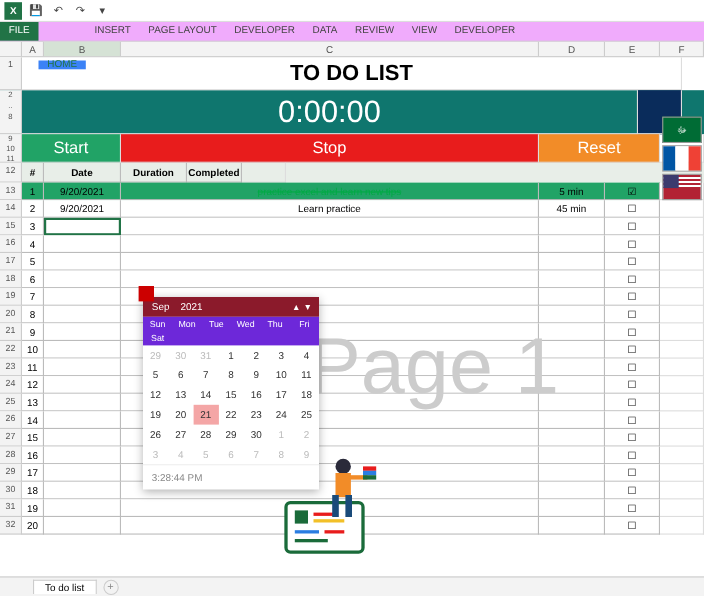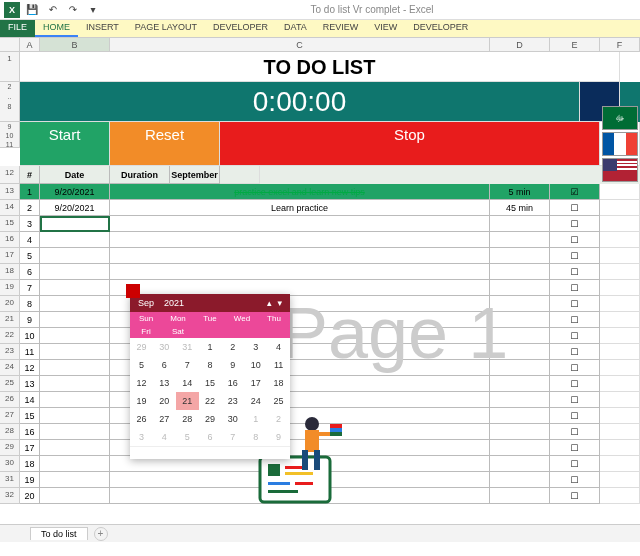--- a/index.html
+++ b/index.html
@@ -2,60 +2,60 @@
 <html><head>
 <meta charset="utf-8">
 <style>
 * { box-sizing: border-box; margin: 0; padding: 0; }
 body { font-family: -apple-system, "Segoe UI", Arial, sans-serif; font-size: 11px; background: #fff; width: 640px; height: 556px; overflow: hidden; position: relative; }
 .titlebar { background: #fff; height: 20px; display: flex; align-items: center; border-bottom: 1px solid #ddd; }
 .qat { display: flex; align-items: center; gap: 6px; padding: 0 4px; }
 .qat-icon { width: 14px; height: 14px; display: flex; align-items: center; justify-content: center; font-size: 10px; color: #444; }
 .excel-icon { width: 16px; height: 16px; background: #217346; color: #fff; display: flex; align-items: center; justify-content: center; font-size: 9px; font-weight: bold; }
 .wintitle { flex: 1; text-align: center; font-size: 10px; color: #888; }
-.ribbon-tabs { height: 18px; background: #fef9c3; display: flex; border-bottom: 1px solid #ccc; }
+.ribbon-tabs { height: 18px; background: #f0abfc; display: flex; border-bottom: 1px solid #ccc; }
 .tab { padding: 2px 8px; font-size: 9px; color: #444; cursor: pointer; }
 .tab.file { background: #217346; color: #fff; }
-.tab.active { border-bottom: 2px solid #3b82f6; color: #217346; }
+.tab.active { border-bottom: 8px solid #3b82f6; color: #217346; margin-top: 31px; }
 .col-headers { display: flex; height: 14px; background: #f3f3f3; border-bottom: 1px solid #ccc; }
 .corner { width: 20px; border-right: 1px solid #ccc; }
 .colh { border-right: 1px solid #ccc; text-align: center; font-size: 9px; color: #555; line-height: 14px; }
 .colh.sel { background: #d5e2d5; }
 .sheet-area { position: relative; height: 490px; overflow: hidden; }
 .row { display: flex; height: 14px; }
 .rowh { width: 20px; background: #f3f3f3; border-right: 1px solid #ccc; border-bottom: 1px solid #ccc; text-align: center; font-size: 8px; color: #555; line-height: 14px; }
 .cell { border-right: 1px solid #ddd; border-bottom: 1px solid #ddd; }
 .title-row { height: 30px; }
 .title-cell { font-size: 20px; font-weight: bold; text-align: center; line-height: 30px; }
 .timer-row { height: 40px; background: #0f766e; }
 .timer-cell { color: #fff; font-size: 28px; text-align: center; line-height: 40px; font-weight: 300; }
-.btn-row { height: 44px; }
+.btn-row { height: 26px; }
 .start-btn { background: #21a366; color: #fff; text-align: center; line-height: 26px; font-size: 15px; }
 .stop-btn { background: #e81c1c; color: #fff; text-align: center; line-height: 26px; font-size: 15px; }
 .reset-btn { background: #f28c28; color: #fff; text-align: center; line-height: 26px; font-size: 15px; }
 .header-row { height: 18px; background: #e8eee8; }
 .thcell { text-align: center; font-size: 9px; font-weight: bold; line-height: 18px; border-right: 1px solid #bbb; border-bottom: 1px solid #bbb; }
 .data-row { height: 16px; }
 .dcell { text-align: center; font-size: 9px; line-height: 16px; border-right: 1px solid #bbb; border-bottom: 1px solid #bbb; background: #fff; }
 .done-row .dcell { background: #21a366; }
 .done-row .desc { text-decoration: line-through; color: #0a4; }
 .checkbox { font-size: 9px; }
 .selcell { border: 2px solid #217346; }
 .flags { position: absolute; right: 2px; top: 54px; width: 36px; }
 .flag { height: 24px; margin-bottom: 2px; border: 1px solid #999; }
 .flag-sa { background: #006c35; display: flex; align-items: center; justify-content: center; }
 .flag-fr { display: flex; }
 .flag-fr div { flex: 1; }
 .flag-us { background: linear-gradient(to bottom, #b22234, #b22234 8%, #fff 8%, #fff 16%, #b22234 16%, #b22234 24%, #fff 24%, #fff 32%, #b22234 32%, #b22234 40%, #fff 40%, #fff 48%, #b22234 48%); position: relative; }
 .flag-us::before { content: ""; position: absolute; top: 0; left: 0; width: 40%; height: 54%; background: #3c3b6e; }
 .watermark { position: absolute; top: 240px; left: 280px; font-size: 72px; color: #ccc; font-weight: 300; pointer-events: none; z-index: 1; white-space: nowrap; }
-.datepicker { position: absolute; top: 218px; left: 130px; width: 160px; background: #fff; box-shadow: 0 2px 8px rgba(0,0,0,0.3); z-index: 10; font-size: 9px; margin-top: 24px; }
+.datepicker { position: absolute; top: 218px; left: 130px; width: 160px; background: #fff; box-shadow: 0 2px 8px rgba(0,0,0,0.3); z-index: 10; font-size: 9px; }
 .dp-header { background: #8b1a2b; color: #fff; padding: 4px 8px; display: flex; align-items: center; gap: 10px; }
 .dp-header .nav { margin-left: auto; display: flex; gap: 6px; }
-.dp-days { display: grid; grid-template-columns: repeat(5, 1fr); background: #ec4899; color: #fff; }
+.dp-days { display: grid; grid-template-columns: repeat(6, 1fr); background: #6d28d9; color: #fff; }
 .dp-days div { text-align: center; padding: 2px; font-size: 8px; }
 .dp-grid { display: grid; grid-template-columns: repeat(7, 1fr); }
 .dp-grid div { text-align: center; padding: 4px 0; font-size: 9px; color: #333; }
 .dp-grid .other { color: #bbb; }
 .dp-grid .today { background: #f4a6a6; }
 .dp-footer { padding: 6px 8px; color: #888; font-size: 9px; border-top: 1px solid #eee; }
 .dp-handle { position: absolute; top: -10px; left: -4px; width: 14px; height: 14px; background: #c00; }
 .illustration { position: absolute; bottom: 30px; left: 250px; width: 110px; height: 110px; z-index: 2; }
 .sheet-tabs { position: absolute; bottom: 0; left: 0; right: 0; height: 18px; background: #f3f3f3; border-top: 1px solid #ccc; display: flex; align-items: center; padding-left: 30px; gap: 6px; }
 .sheet-tab { background: #fff; border: 1px solid #ccc; border-bottom: none; padding: 1px 10px; font-size: 9px; }
@@ -66,21 +66,20 @@
 <body>
 
 <div class="titlebar">
   <div class="qat">
     <div class="excel-icon">X</div>
     <div class="qat-icon">💾</div>
     <div class="qat-icon">↶</div>
     <div class="qat-icon">↷</div>
     <div class="qat-icon">▾</div>
   </div>
-  <div class="wintitle">To do list Vr complet - Excel</div>
 </div>
 
 <div class="ribbon-tabs">
   <div class="tab file">FILE</div>
   <div class="tab active">HOME</div>
   <div class="tab">INSERT</div>
   <div class="tab">PAGE LAYOUT</div>
   <div class="tab">DEVELOPER</div>
   <div class="tab">DATA</div>
   <div class="tab">REVIEW</div>
@@ -105,30 +104,30 @@
         <div class="cell title-cell" style="width:600px">TO DO LIST</div>
       </div>
       <div class="row timer-row">
         <div class="rowh" style="height:40px;line-height:10px;font-size:7px">2<br>..<br>8</div>
         <div class="cell timer-cell" style="width:560px">0:00:00</div>
         <div class="cell wF" style="background:#0a2c5b"></div>
       </div>
       <div class="row btn-row">
         <div class="rowh" style="height:26px;font-size:7px;line-height:9px">9<br>10<br>11</div>
         <div class="cell start-btn" style="width:90px">Start</div>
+        <div class="cell stop-btn" style="width:380px">Stop</div>
         <div class="cell reset-btn" style="width:110px">Reset</div>
-        <div class="cell stop-btn" style="width:380px">Stop</div>
         <div class="cell wF"></div>
       </div>
       <div class="row header-row">
         <div class="rowh" style="height:18px">12</div>
         <div class="thcell wA">#</div>
         <div class="thcell wB">Date</div>
         <div class="thcell wD">Duration</div>
-        <div class="thcell wE">September</div>
+        <div class="thcell wE">Completed</div>
         <div class="cell wF"></div>
       </div>
       <div class="row data-row done-row">
         <div class="rowh">13</div>
         <div class="dcell wA">1</div>
         <div class="dcell wB ">9/20/2021</div>
         <div class="dcell wC desc">practice excel and learn new tips</div>
         <div class="dcell wD">5 min</div>
         <div class="dcell wE checkbox">☑</div>
         <div class="cell wF"></div>
@@ -379,20 +378,21 @@
         <div class="other">2</div>
         <div class="other">3</div>
         <div class="other">4</div>
         <div class="other">5</div>
         <div class="other">6</div>
         <div class="other">7</div>
         <div class="other">8</div>
         <div class="other">9</div>
       </div>
     <div class="dp-footer">
+      <div>3:28:44 PM</div>
     </div>
   </div>
 
   <div class="illustration">
     <svg viewBox="0 0 110 110">
       <rect x="10" y="55" width="70" height="45" rx="4" fill="#fff" stroke="#1a6b3a" stroke-width="3"></rect>
       <rect x="18" y="62" width="12" height="12" fill="#1a6b3a"></rect>
       <rect x="35" y="64" width="20" height="3" fill="#e81c1c"></rect>
       <rect x="35" y="70" width="28" height="3" fill="#f2c028"></rect>
       <rect x="18" y="80" width="22" height="3" fill="#2a7de1"></rect>

